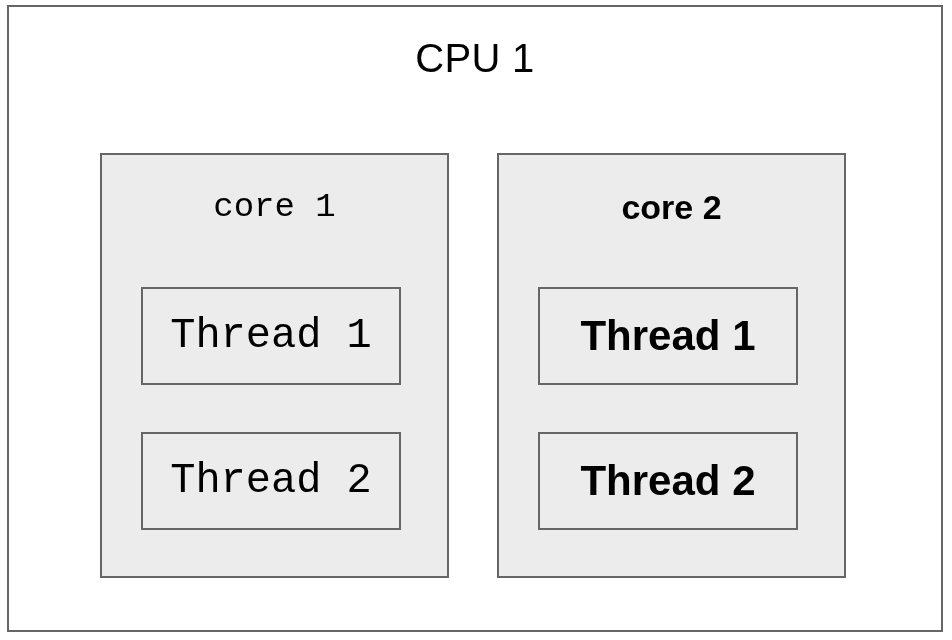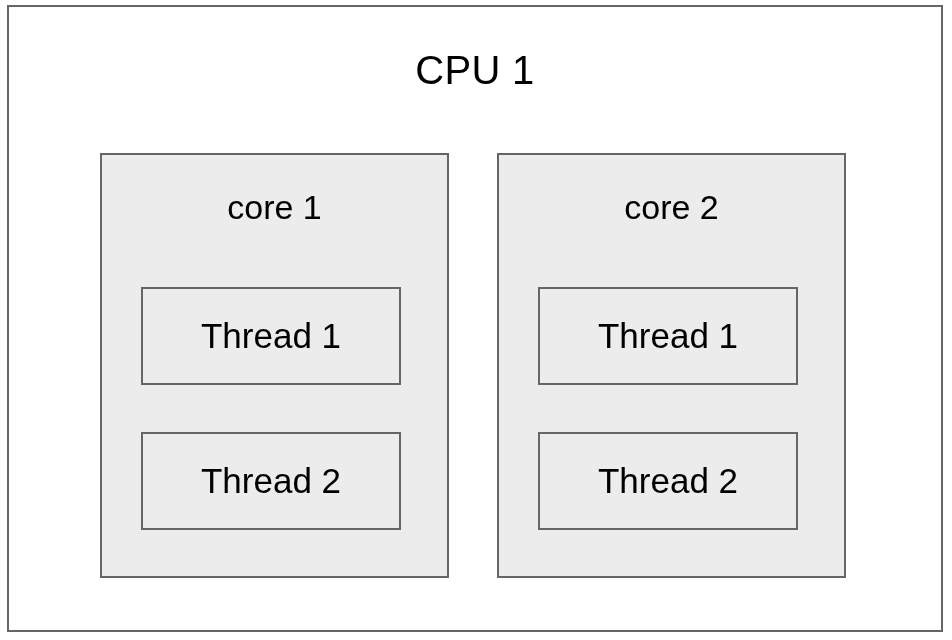--- a/index.html
+++ b/index.html
@@ -30,21 +30,21 @@
     width: 932px;   
     height: 623px;  
     background: #ffffff;
     border: 2px solid #666666;
     box-sizing: content-box;
   }
 
   .cpu-title {
     position: absolute;
     left: 0;
-    top: 40px;
+    top: 28px;
     width: 100%;
     text-align: center;
     font-size: 40px;
     line-height: 46px;
     letter-spacing: 0.3px;
     color: #000000;
     white-space: nowrap;
   }
 
   
@@ -58,22 +58,22 @@
 
   .core-box {
     position: absolute;
     top: 146px;      
     width: 345px;    
     height: 421px;   
     background: #ececec;
     border: 2px solid #666666;
     box-sizing: content-box;
   }
-  .core-box.core-1 { left: 91px; }
-  .core-box.core-2 { left: 488px; }
+  .core-box.core-1 { left: 91px; font-family: Liberation Mono, monospace; }
+  .core-box.core-2 { left: 488px; font-weight: bold; }
 
   .core-title {
     position: absolute;
     left: 0;
     top: 32px;
     width: 100%;
     text-align: center;
     font-size: 34px;
     line-height: 40px;
     color: #000000;
@@ -90,21 +90,21 @@
     border: 2px solid #666666;
     box-sizing: content-box;
     display: flex;
     align-items: center;
     justify-content: center;
   }
   .thread-box.t1 { top: 132px; }
   .thread-box.t2 { top: 277px; }
 
   .thread-label {
-    font-size: 35px;
+    font-size: 42px;
     line-height: 42px;
     color: #000000;
     white-space: nowrap;
   }
 </style>
 </head>
 <body>
 
 <div id="diagram-root">
 

